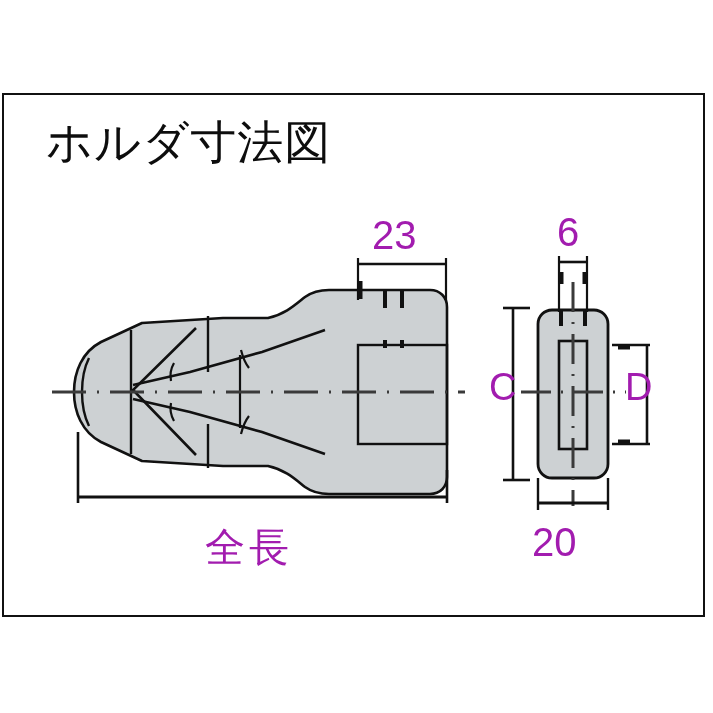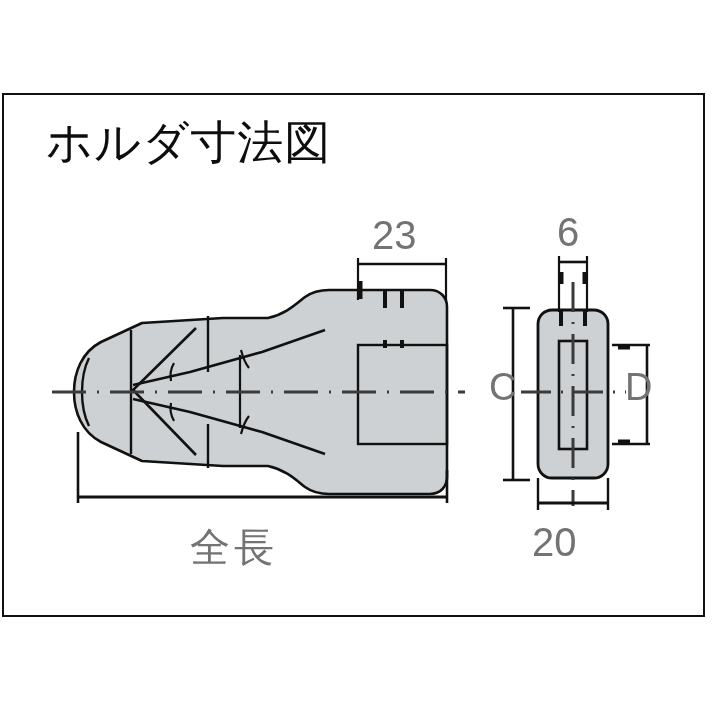--- a/index.html
+++ b/index.html
@@ -44,21 +44,21 @@
   #drawing {
     position: absolute;
     left: 0;
     top: 0;
     width: 713px;
     height: 713px;
     pointer-events: none;
   }
   .dim-text {
     position: absolute;
-    color: #737373;
+    color: #a21caf;
     font-family: "Liberation Sans", sans-serif;
     white-space: nowrap;
   }
   #dim-23 {
     left: 372px;
     top: 213px;
     font-size: 40px;
   }
   #dim-6 {
     left: 557px;
@@ -74,21 +74,21 @@
     left: 489px;
     top: 366px;
     font-size: 38px;
   }
   #dim-d {
     left: 625px;
     top: 366px;
     font-size: 38px;
   }
   #dim-length {
-    left: 190px;
+    left: 205px;
     top: 520px;
     font-size: 40px;
     font-family: "DejaVu Sans", sans-serif;
     letter-spacing: 4px;
   }
 </style>
 </head>
 <body>
 
 <div id="page">

